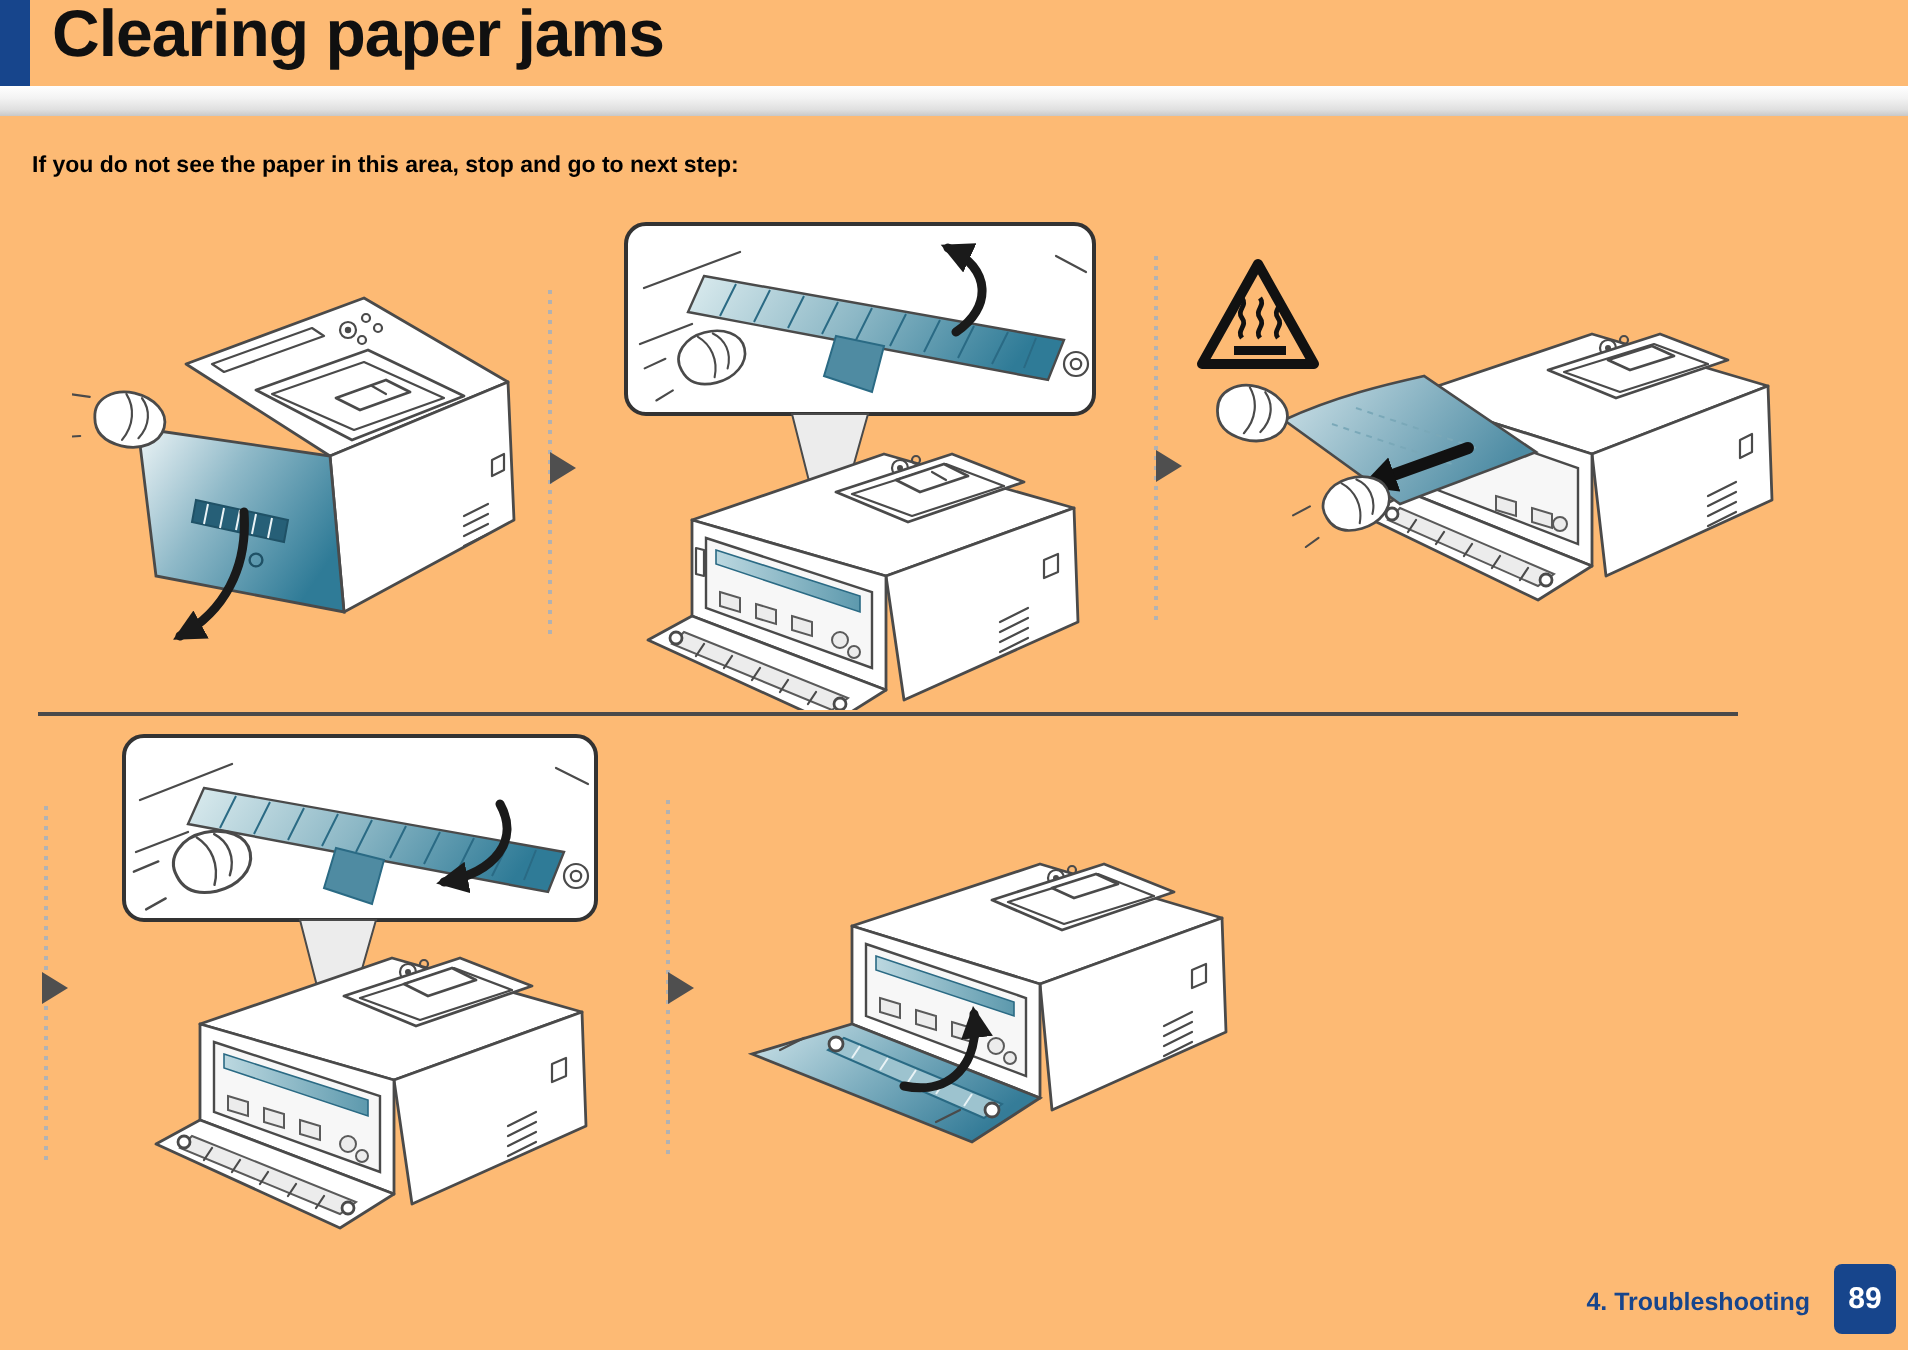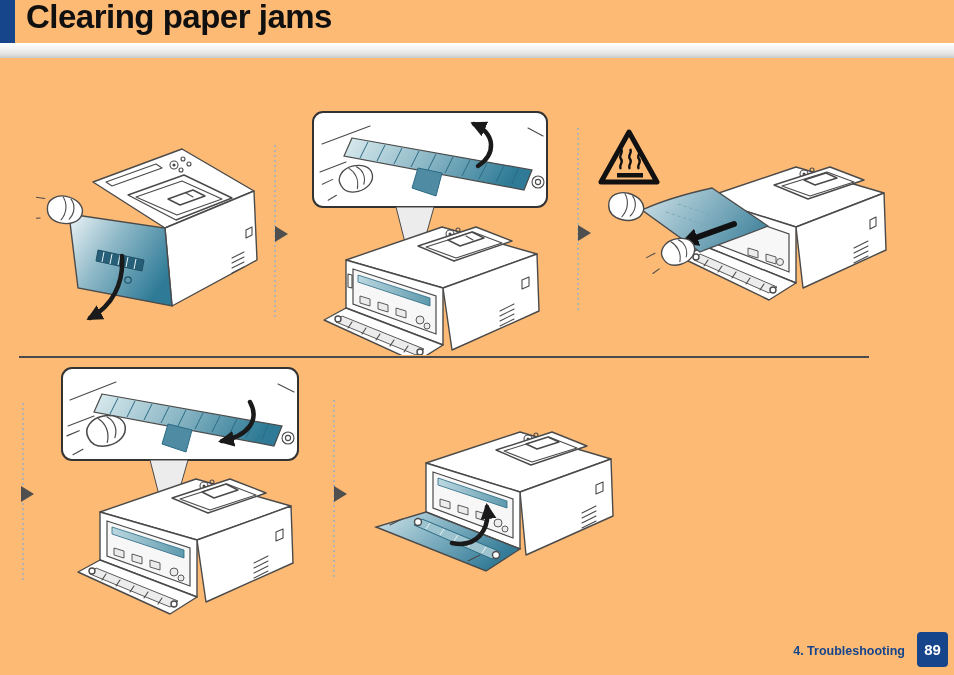--- a/index.html
+++ b/index.html
@@ -34,20 +34,21 @@
               display:flex;align-items:center;justify-content:center;}
 </style>
 </head>
 <body>
 
 <div id="page">
 
   <div class="hdr-square"></div>
   <div class="page-title">Clearing paper jams</div>
   <div class="hdr-grad"></div>
+  <div class="instruction">If you do not see the paper in this area, stop and go to next step:</div>
 
   <svg class="fig" style="left:36px;top:138px" width="228" height="196" viewBox="0 0 228 196">
     <defs>
       <linearGradient id="f1door" x1="0" y1="0" x2="1" y2="0.6">
         <stop offset="0" stop-color="#eef5f7"></stop>
           <stop offset="0.45" stop-color="#8fb9c8"></stop>
           <stop offset="1" stop-color="#2f7b97"></stop>
       </linearGradient>
       <marker id="f1arr" markerUnits="userSpaceOnUse" markerWidth="18" markerHeight="18" refX="12" refY="8" orient="auto">
         <path d="M0,0 L16,8 L0,16 Z" fill="#1a1a1a"></path>

